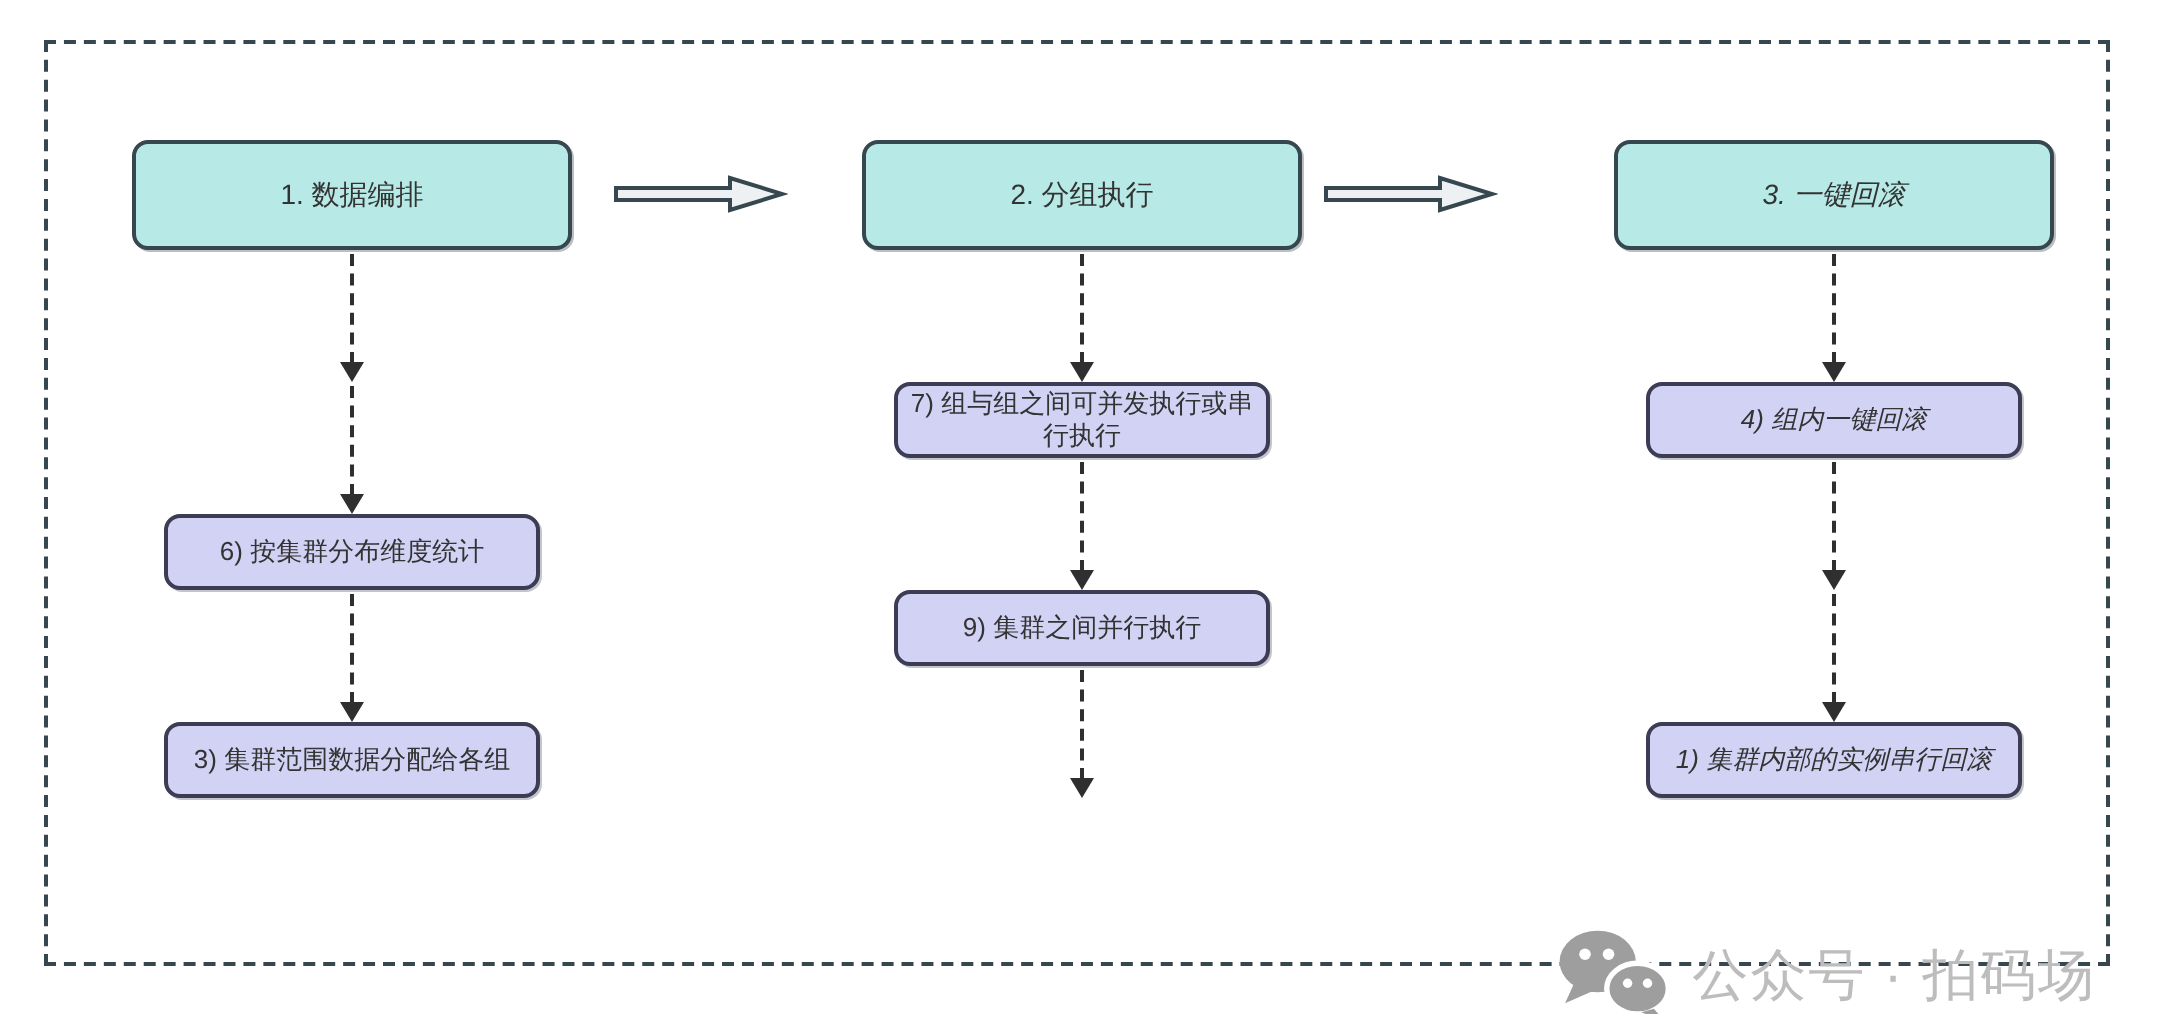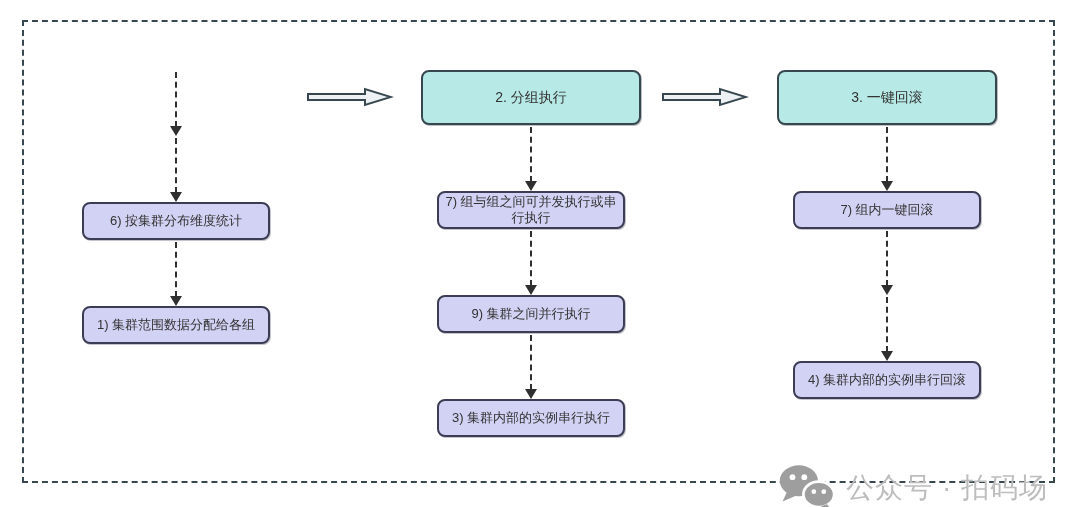--- a/index.html
+++ b/index.html
@@ -1,21 +1,21 @@
 <!DOCTYPE html>
 <html style="--outline: #37474f; --header_fill: #b7eae6; --step_fill: #d2d2f4; --step_outline: #3c3c55; --connector: #2f2f2f; --arrow_fill: #eef1f3; --watermark: #bdbdbd;"><head>
 <meta charset="utf-8">
 <style>
   html,body{margin:0;padding:0;background:#fff;}
   body{width:1080px;height:507px;font-family:"Liberation Sans","DejaVu Sans",sans-serif;}
   .canvas{position:relative;width:1080px;height:507px;background:#fff;overflow:hidden;}
   .outer-border{position:absolute;left:22px;top:20px;width:1033px;height:463px;
     border:2px dashed var(--outline,#3d4653);box-sizing:border-box;}
   .col{position:absolute;top:70px;width:220px;}
-  .col.c1{left:66px;} .col.c2{left:421px;} .col.c3{left:777px;}
+  .col.c1{left:66px;} .col.c2{left:431px;} .col.c3{left:807px;font-style:italic;}
   .header-box{height:55px;box-sizing:border-box;border:2px solid var(--outline,#37474f);
     border-radius:8px;background:var(--header_fill,#b7eae6);display:flex;align-items:center;
     justify-content:center;font-size:14px;color:#333;box-shadow:1px 1px 0 rgba(55,71,79,.35);}
   .connector{position:relative;height:66px;width:100%;}
   .connector .line{position:absolute;left:50%;top:2px;bottom:9px;width:0;
     border-left:2px dashed var(--connector,#2f2f2f);transform:translateX(-1px);}
   .connector .head{position:absolute;left:50%;bottom:0;transform:translateX(-50%);
     width:0;height:0;border-left:6px solid transparent;border-right:6px solid transparent;
     border-top:10px solid var(--connector,#2f2f2f);}
   .step-box{width:188px;height:38px;box-sizing:border-box;margin:0 auto;
@@ -29,71 +29,71 @@
     color:var(--watermark,#bdbdbd);font-size:28px;letter-spacing:1px;white-space:nowrap;}
   .wm-icon{width:58px;height:48px;flex:0 0 auto;}
 </style>
 </head>
 <body>
 
 <div class="canvas">
   <div class="outer-border"></div>
 
   <div class="col c1">
+    <div class="header-box">1. 数据编排</div>
     <div class="connector">
       <div class="line"></div>
       <div class="head"></div>
     </div>
     <div class="connector">
       <div class="line"></div>
       <div class="head"></div>
     </div>
     <div class="step-box">6) 按集群分布维度统计</div>
     <div class="connector">
       <div class="line"></div>
       <div class="head"></div>
     </div>
-    <div class="step-box">1) 集群范围数据分配给各组</div>
+    <div class="step-box">3) 集群范围数据分配给各组</div>
   </div>
 
   <div class="col c2">
     <div class="header-box">2. 分组执行</div>
     <div class="connector">
       <div class="line"></div>
       <div class="head"></div>
     </div>
     <div class="step-box">7) 组与组之间可并发执行或串行执行</div>
     <div class="connector">
       <div class="line"></div>
       <div class="head"></div>
     </div>
     <div class="step-box">9) 集群之间并行执行</div>
     <div class="connector">
       <div class="line"></div>
       <div class="head"></div>
     </div>
-    <div class="step-box">3) 集群内部的实例串行执行</div>
   </div>
 
   <div class="col c3">
     <div class="header-box">3. 一键回滚</div>
     <div class="connector">
       <div class="line"></div>
       <div class="head"></div>
     </div>
-    <div class="step-box">7) 组内一键回滚</div>
+    <div class="step-box">4) 组内一键回滚</div>
     <div class="connector">
       <div class="line"></div>
       <div class="head"></div>
     </div>
     <div class="connector">
       <div class="line"></div>
       <div class="head"></div>
     </div>
-    <div class="step-box">4) 集群内部的实例串行回滚</div>
+    <div class="step-box">1) 集群内部的实例串行回滚</div>
   </div>
 
   <svg class="flow-arrow a1" width="88" height="22" viewBox="0 0 88 22">
     <polygon points="2,8 59,8 59,3 85,11 59,19 59,14 2,14" fill="#eef1f3" stroke="#37474f" stroke-width="2" stroke-linejoin="miter"></polygon>
   </svg>
   <svg class="flow-arrow a2" width="88" height="22" viewBox="0 0 88 22">
     <polygon points="2,8 59,8 59,3 85,11 59,19 59,14 2,14" fill="#eef1f3" stroke="#37474f" stroke-width="2" stroke-linejoin="miter"></polygon>
   </svg>
 
   <div class="watermark">

